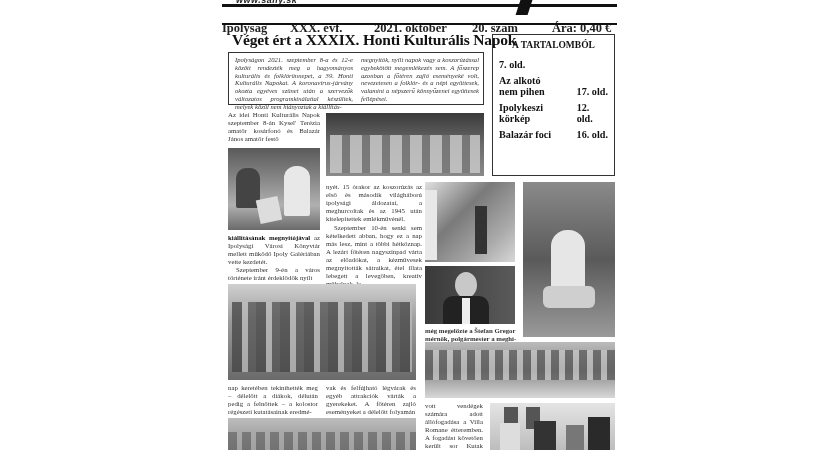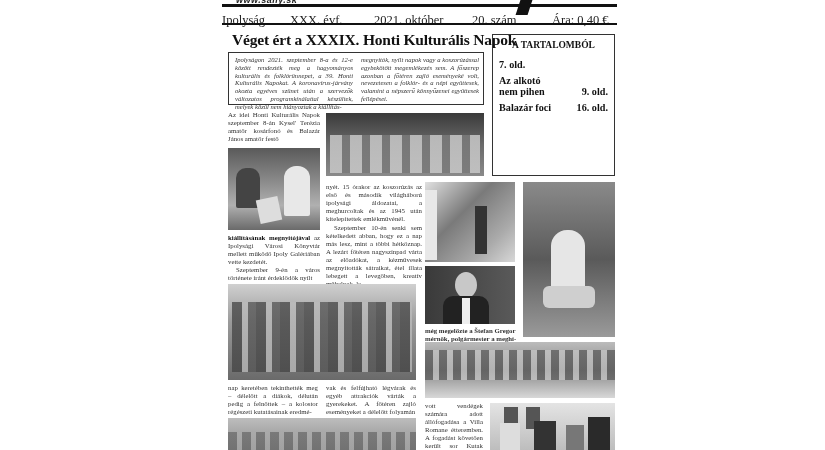--- a/index.html
+++ b/index.html
@@ -15,21 +15,21 @@
   }
   .rule-thick { position: absolute; left: 0; width: 395px; background: #111; }
   .logo-stroke {
     position: absolute; left: 296px; top: 0; width: 12px; height: 15px; background: #111;
     transform: skewX(-18deg);
   }
   .issue-row {
     position: absolute; left: 0; top: 8px; width: 395px; height: 14px;
     font-size: 12.5px; color: #222;
   }
-  .issue-row span { position: absolute; top: 5px; white-space: nowrap; }
+  .issue-row span { position: absolute; top: 13px; white-space: nowrap; font-weight: bold; }
   .headline {
     position: absolute; left: 10px; top: 31px; font-size: 15.5px; font-weight: bold; white-space: nowrap; letter-spacing: -0.2px;
   }
   .lead-box {
     position: absolute; left: 6px; top: 52px; width: 256px; height: 53px; border: 1.5px solid #333;
     box-sizing: border-box; padding: 3px 4px 0 6px; display: flex; gap: 8px;
   }
   .lead-col { flex: 1; font-size: 6.6px; line-height: 7.8px; font-style: italic; text-align: justify; color: #333; }
   .toc {
     position: absolute; left: 270px; top: 34px; width: 123px; height: 142px; border: 1px solid #333;
@@ -69,21 +69,25 @@
   </div>
 
   <div class="toc">
     <div class="toc-title">A TARTALOMBÓL</div>
     <div class="toc-item">
         <span>7. old.</span>
     </div>
     <div class="toc-item">
       <span class="lbl">Az alkotó
 nem pihen</span>
-        <span>9. old.</span>
+        <span>17. old.</span>
+    </div>
+    <div class="toc-item">
+      <span class="lbl">Ipolykeszi körkép</span>
+        <span>12. old.</span>
     </div>
     <div class="toc-item">
       <span class="lbl">Balazár foci</span>
         <span>16. old.</span>
     </div>
   </div>
 
   <div class="col-text" style="left:6px;top:111px;width:92px;">Az idei Honti Kulturális Napok szeptember 8-án Kysel' Terézia amatőr kosárfonó és Balazár János amatőr festő</div>
 
   <div class="photo" style="left:6px;top:148px;width:92px;height:82px;background:linear-gradient(180deg,#5a5a5a 0%,#8a8a8a 40%,#b0b0b0 70%,#6a6a6a 100%);">

